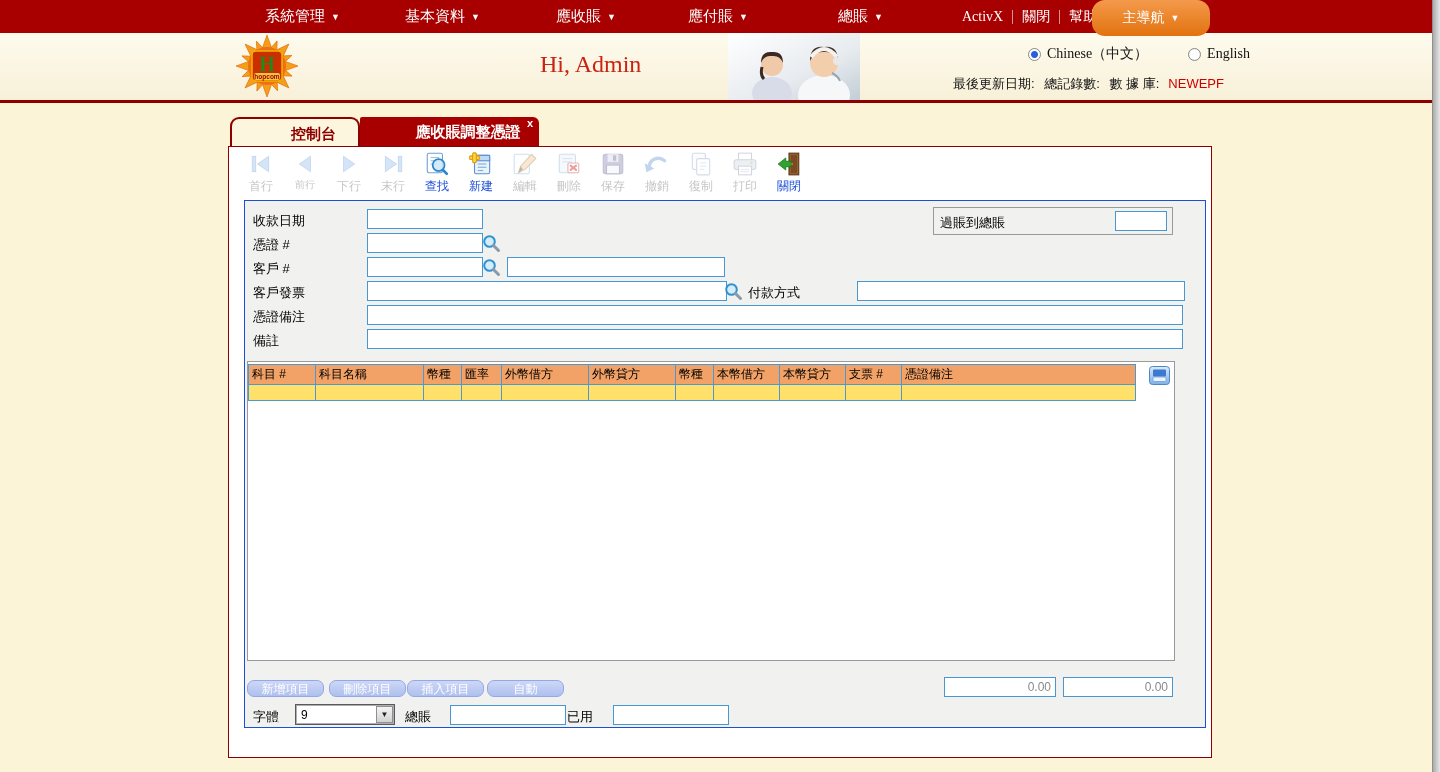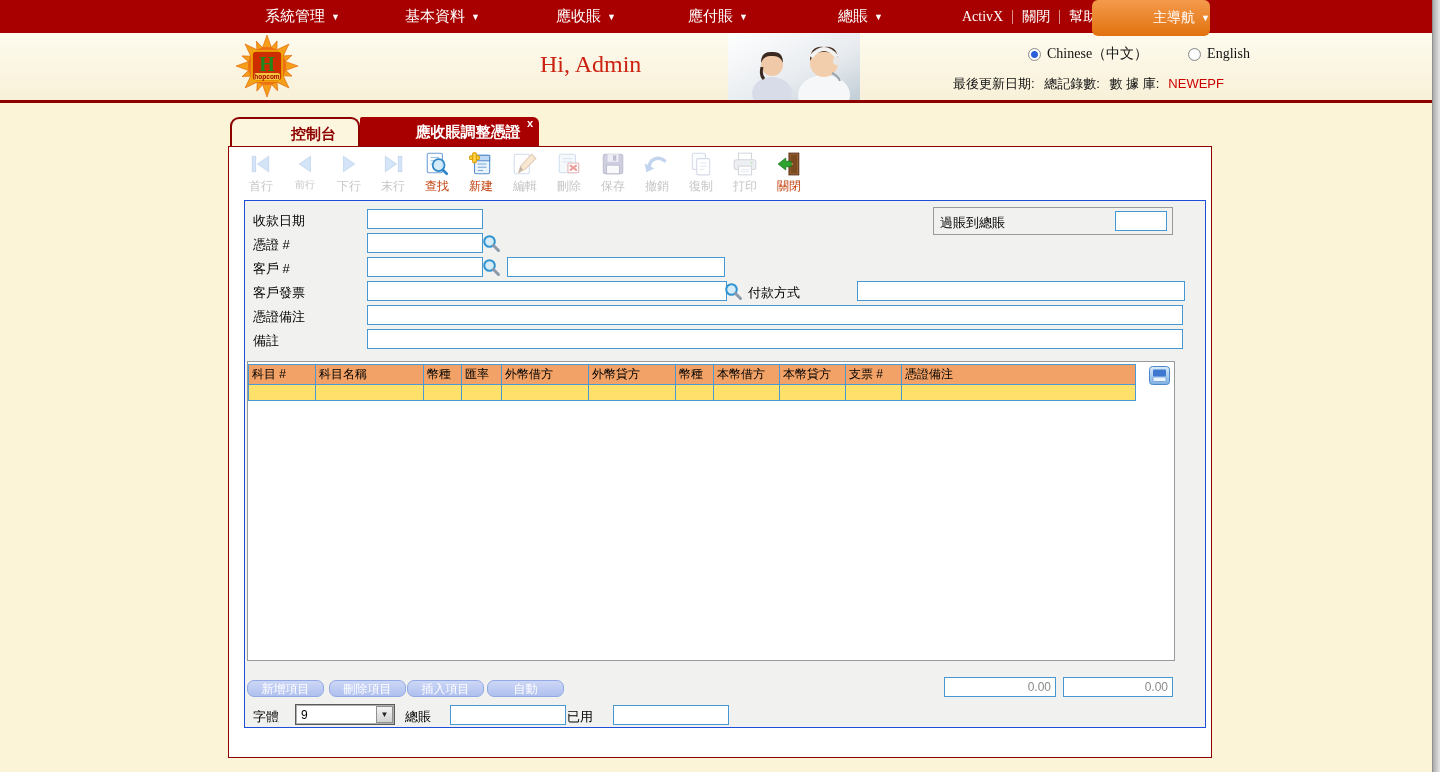--- a/index.html
+++ b/index.html
@@ -10,22 +10,22 @@
 
   
   #topbar{left:0;top:0;width:1432px;height:33px;background:#A80000;}
   .menu-item{position:absolute;top:7px;color:#fff;font-size:15px;cursor:pointer;white-space:nowrap;}
   .menu-item .arr{font-size:9px;margin-left:6px;vertical-align:1px;}
   #top-links{position:absolute;left:953px;top:8px;display:flex;align-items:center;color:#fff;
              font-family:"Liberation Serif",serif;font-size:14px;}
   #top-links .lnk{padding:0 9px;cursor:pointer;}
   #top-links .sep{width:1px;height:14px;background:#D89090;}
   #main-nav-tab{position:absolute;left:1092px;top:0;width:118px;height:36px;
-      background:linear-gradient(#F49A4C,#E2720E);border-radius:6px;color:#fff;
-      font-size:14px;text-align:right;line-height:34px;cursor:pointer;z-index:5;}
+      background:linear-gradient(#F49A4C,#E2720E);border-radius:13px;color:#fff;
+      font-size:14px;text-align:center;line-height:34px;cursor:pointer;z-index:5;}
   #main-nav-tab .arr{font-size:9px;margin-left:6px;vertical-align:1px;}
 
   
   #header{left:0;top:33px;width:1432px;height:67px;
       background:linear-gradient(#FEFBEE,#F8F0D8);border-bottom:3px solid #8E0000;}
   #logo{left:230px;top:2px;width:74px;height:62px;}
   #brand{left:316px;top:5px;}
   #brand .cn{font-size:31px;font-weight:bold;color:#B32020;letter-spacing:3px;line-height:36px;}
   #brand .en{font-size:13px;font-weight:bold;color:#A00000;letter-spacing:1px;margin-top:2px;}
   #greeting{left:540px;top:18px;font-family:"Liberation Serif",serif;font-size:24px;color:#CC2211;}
@@ -49,21 +49,21 @@
   #tab-active .x{position:absolute;top:1px;right:6px;font-size:11px;line-height:11px;font-weight:bold;cursor:pointer;}
 
   
   #panel{left:228px;top:146px;width:984px;height:612px;background:#fff;
          border:1px solid #8E0000;box-sizing:border-box;padding-left:28px;}
 
   
   #toolbar{position:absolute;left:10px;top:2px;display:flex;}
   .tb{width:44px;height:48px;text-align:center;cursor:pointer;}
   .tb .ticon{display:block;margin:2px auto 0;width:26px;height:26px;}
-  .tb .tlabel{font-size:12px;color:#c2410c;display:block;margin-top:1px;}
+  .tb .tlabel{font-size:12px;color:#1d4ed8;display:block;margin-top:1px;}
   .tb.dis{cursor:default;}
   .tb.dis .ticon{opacity:.42;}
   .tb.dis .tlabel{color:#C6C6C6;}
   .tb .tlabel.sm{font-size:10px;}
 
   
   #formbox{position:absolute;left:15px;top:53px;width:962px;height:528px;
       background:#F1F1EF;border:1px solid #1d4ed8;box-sizing:border-box;}
   .flabel{position:absolute;font-size:13px;color:#000;white-space:nowrap;}
   .tin{position:absolute;height:18px;border:1px solid #4797D2;background:#fff;

